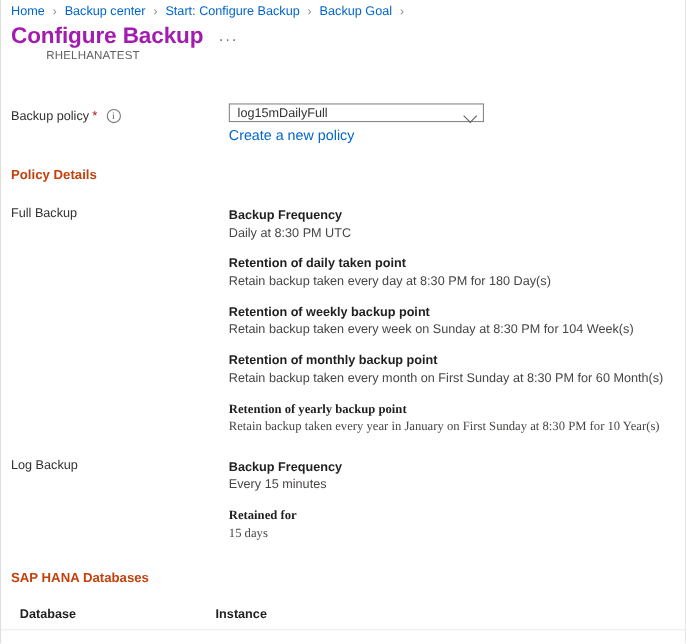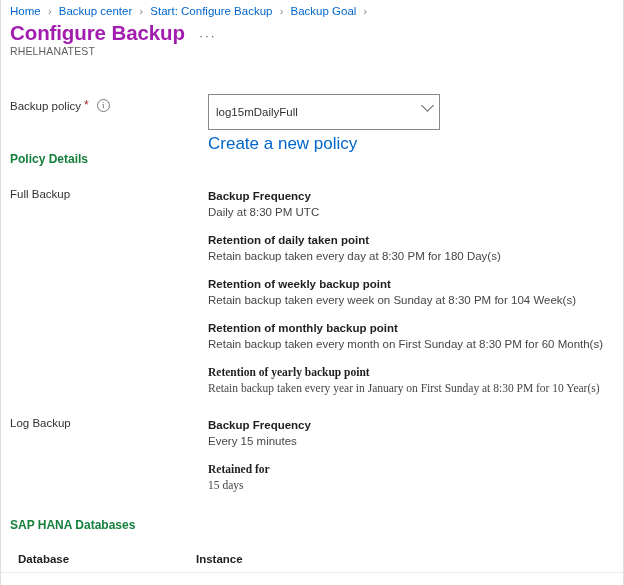--- a/index.html
+++ b/index.html
@@ -60,20 +60,21 @@
     letter-spacing: 1.5px;
     cursor: pointer;
     line-height: 8px;
   }
   .subtitle {
     padding: 1px 0 0 9px;
     font-size: 10.5px;
     color: #605e5c;
     letter-spacing: 0.15px;
     height: 16px;
+    margin-left: 32px;
   }
   
   .form-row {
     position: relative;
     margin-top: 34px;
     padding-left: 9px;
     height: 46px;
   }
   .field-label {
     display: inline-flex;
@@ -103,21 +104,21 @@
     line-height: 1;
     cursor: pointer;
   }
   .control-col {
     position: absolute;
     left: 207px; top: 0;
     width: 232px;
   }
   .dropdown {
     position: relative;
-    width: 232px; height: 36px;
+    width: 232px; height: 17px;
     border: 1px solid #8a8886;
     background: #ffffff;
     display: flex;
     align-items: center;
     padding: 0 24px 0 7px;
     font-size: 11.5px;
     color: #323130;
     cursor: pointer;
   }
   .dropdown-value { overflow: hidden; white-space: nowrap; text-overflow: ellipsis; }
@@ -125,30 +126,30 @@
     position: absolute;
     right: 7px; top: 6px;
     width: 9px; height: 9px;
     border-right: 1.3px solid #605e5c;
     border-bottom: 1.3px solid #605e5c;
     transform: rotate(45deg);
   }
   .link-below {
     display: inline-block;
     margin-top: 4px;
-    font-size: 17px;
+    font-size: 13px;
     color: #0066cc;
     cursor: pointer;
   }
   
   .section-head {
     padding-left: 9px;
     font-size: 12px;
     font-weight: 600;
-    color: #15803d;
+    color: #c2410c;
   }
   .detail-block {
     position: relative;
     padding-left: 9px;
   }
   .detail-left {
     position: absolute;
     left: 9px; top: 0;
     font-size: 11.5px;
     color: #323130;

